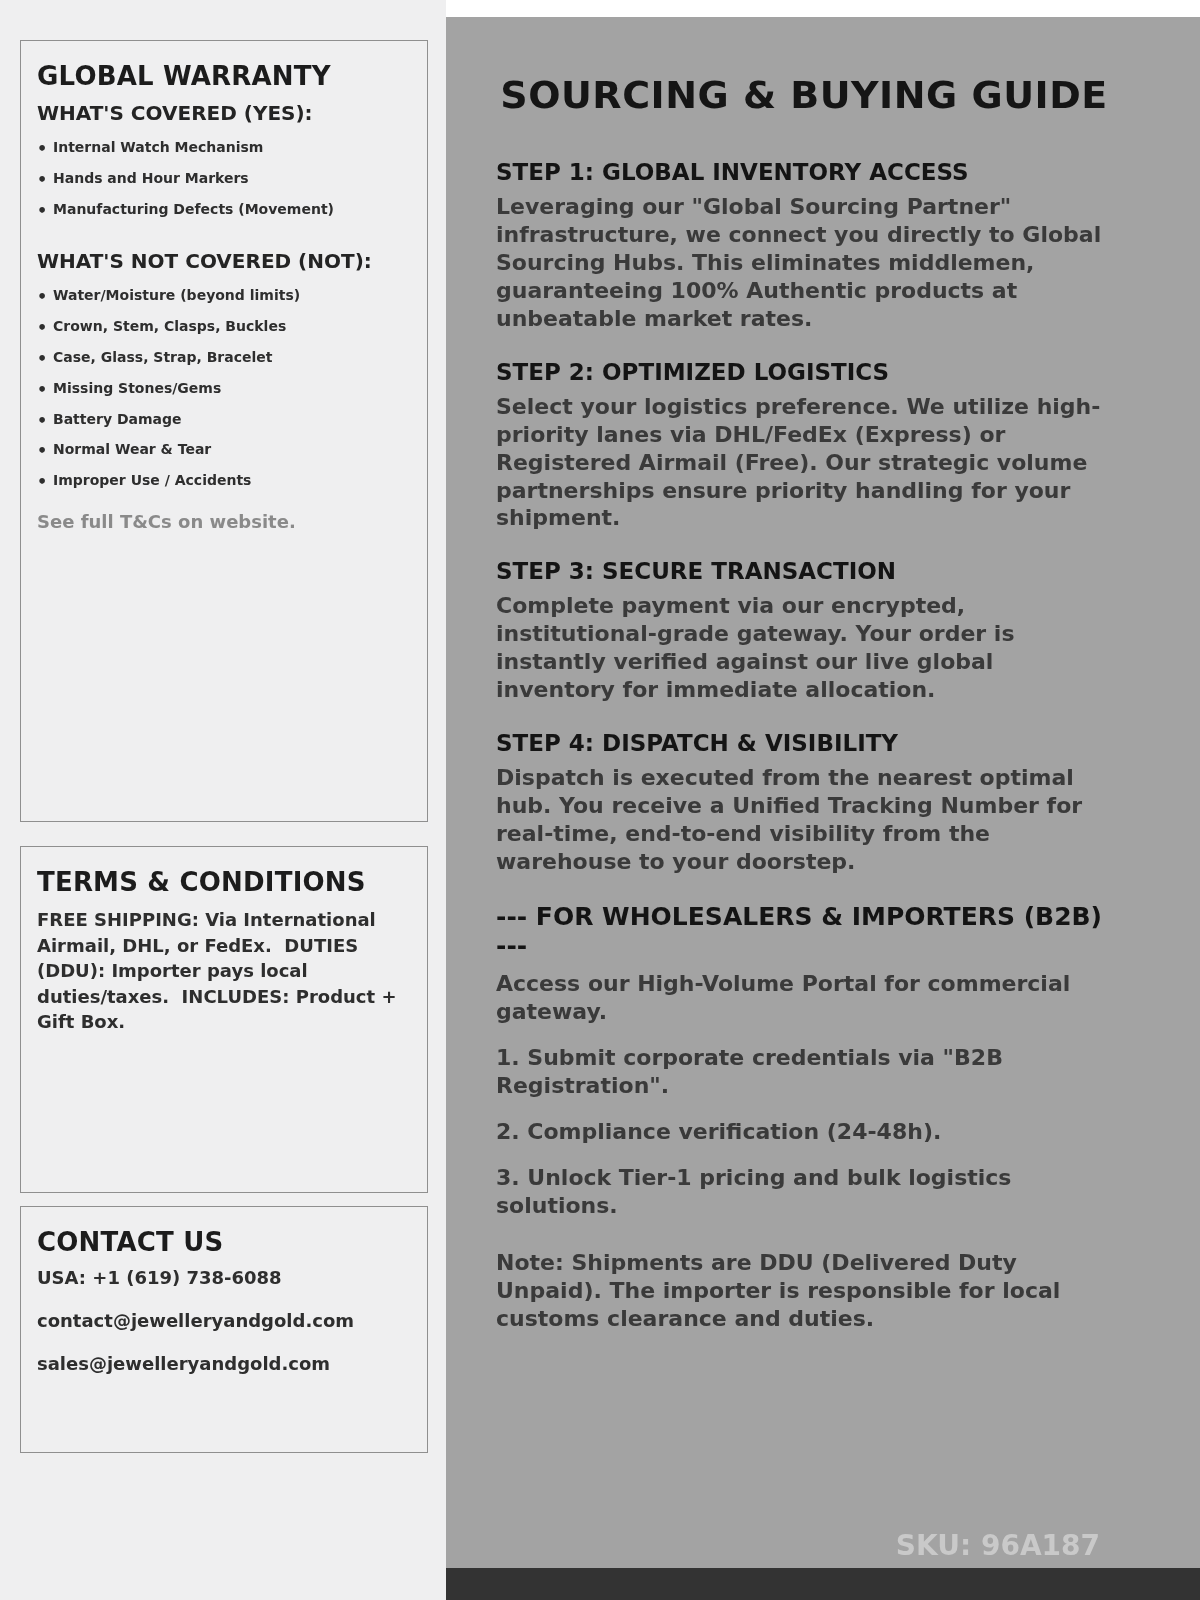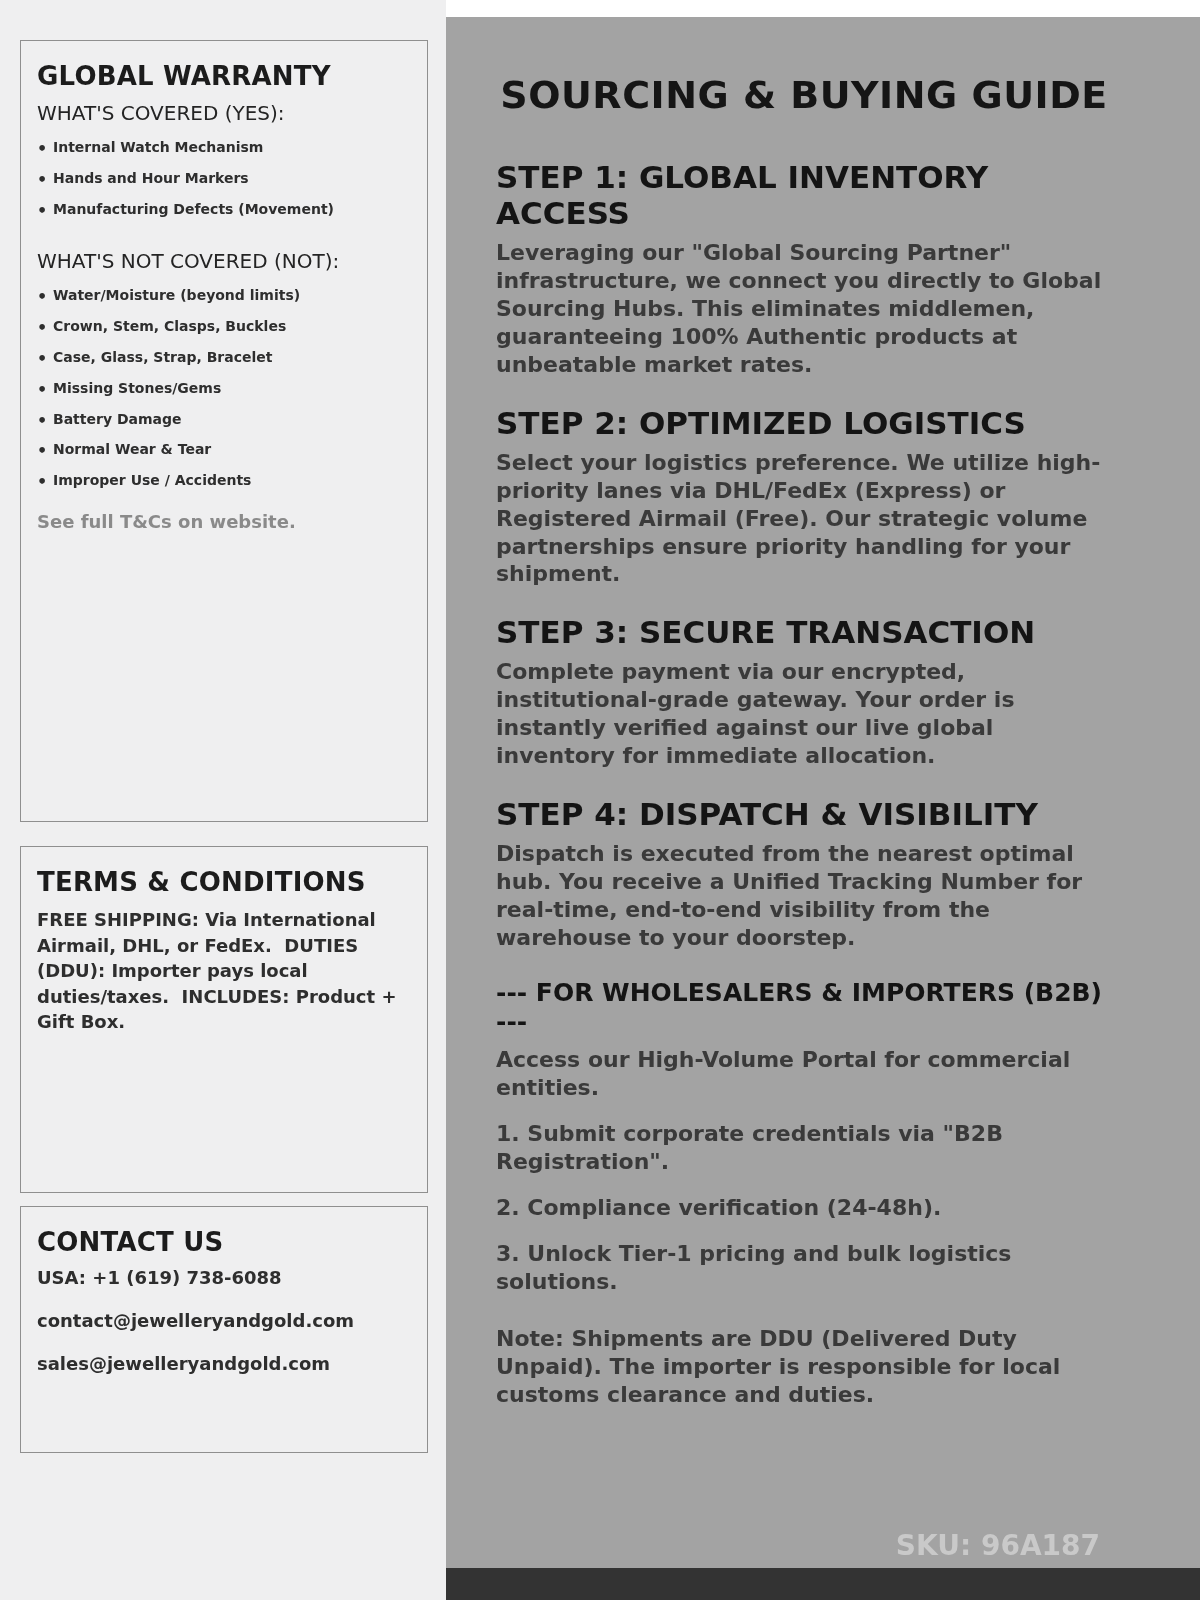--- a/index.html
+++ b/index.html
@@ -33,21 +33,21 @@
 
   .box .box-title {
     font-size: 26px;
     font-weight: 800;
     color: #1c1c1c;
     letter-spacing: 0.2px;
     margin-bottom: 10px;
   }
   .sub-heading {
     font-size: 20px;
-    font-weight: 400;
+    font-weight: 700;
     color: #242424;
     margin-bottom: 14px;
   }
   .sub-heading.not-covered { margin-top: 32px; }
 
   ul.bullets { list-style: none; }
   ul.bullets li {
     font-size: 14px;
     font-weight: 600;
     color: #2e2e2e;
@@ -98,21 +98,21 @@
   .guide-title {
     font-size: 38px;
     font-weight: 800;
     color: #151515;
     text-align: center;
     letter-spacing: 0.5px;
     white-space: nowrap;
     margin-bottom: 42px;
   }
   .step-heading {
-    font-size: 31px;
+    font-size: 23px;
     font-weight: 700;
     color: #141414;
     margin-bottom: 8px;
   }
   .step-body {
     font-size: 22px;
     font-weight: 600;
     color: #3a3a3a;
     line-height: 1.27;
     margin-bottom: 26px;
@@ -211,21 +211,21 @@
       <p class="step-body">Complete payment via our encrypted, institutional-grade gateway. Your order is instantly verified against our live global inventory for immediate allocation.</p>
     </section>
 
     <section class="step">
       <h2 class="step-heading">STEP 4: DISPATCH &amp; VISIBILITY</h2>
       <p class="step-body">Dispatch is executed from the nearest optimal hub. You receive a Unified Tracking Number for real-time, end-to-end visibility from the warehouse to your doorstep.</p>
     </section>
 
     <section class="b2b">
       <h2 class="b2b-heading">--- FOR WHOLESALERS &amp; IMPORTERS (B2B) ---</h2>
-      <p class="b2b-para">Access our High-Volume Portal for commercial entities.</p>
+      <p class="b2b-para">Access our High-Volume Portal for commercial gateway.</p>
       <p class="b2b-para">1. Submit corporate credentials via "B2B Registration".</p>
       <p class="b2b-para">2. Compliance verification (24-48h).</p>
       <p class="b2b-para">3. Unlock Tier-1 pricing and bulk logistics solutions.</p>
       <p class="b2b-para b2b-note">Note: Shipments are DDU (Delivered Duty Unpaid). The importer is responsible for local customs clearance and duties.</p>
     </section>
   </main>
 
   <div class="sku">SKU: 96A187</div>
   <div class="bottom-bar"></div>
 

